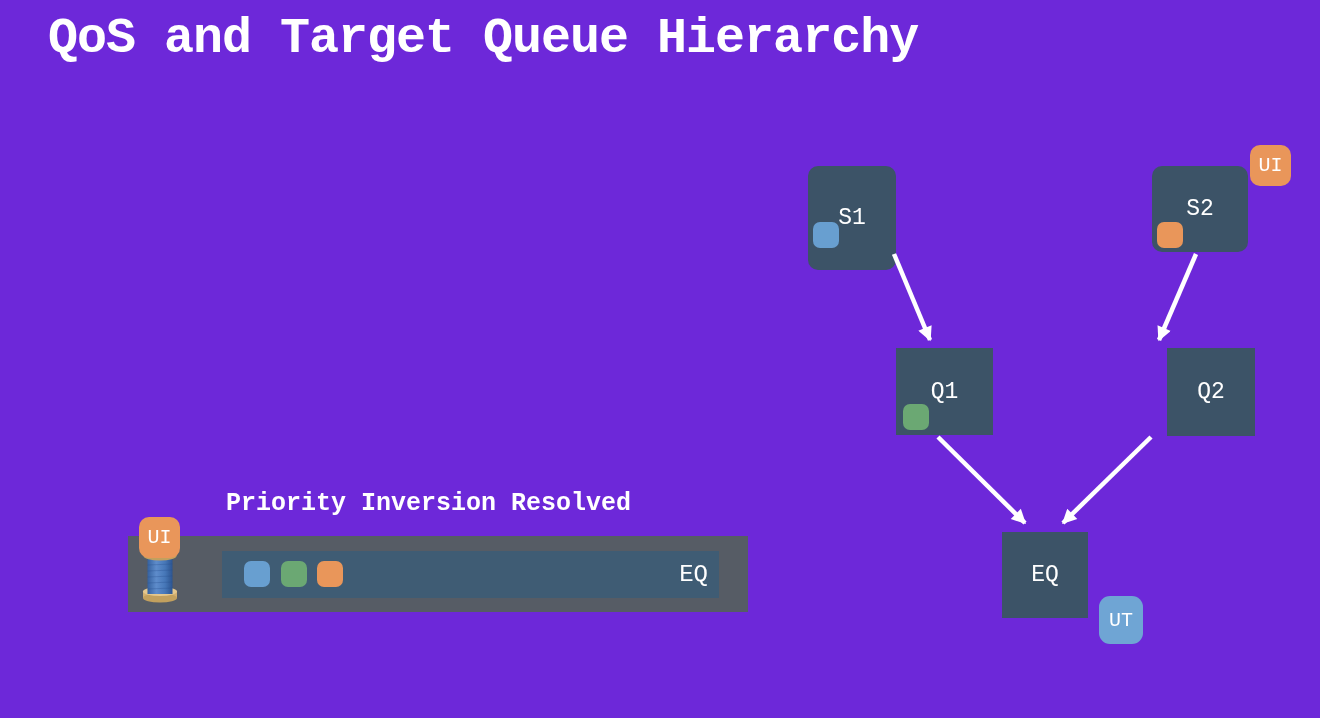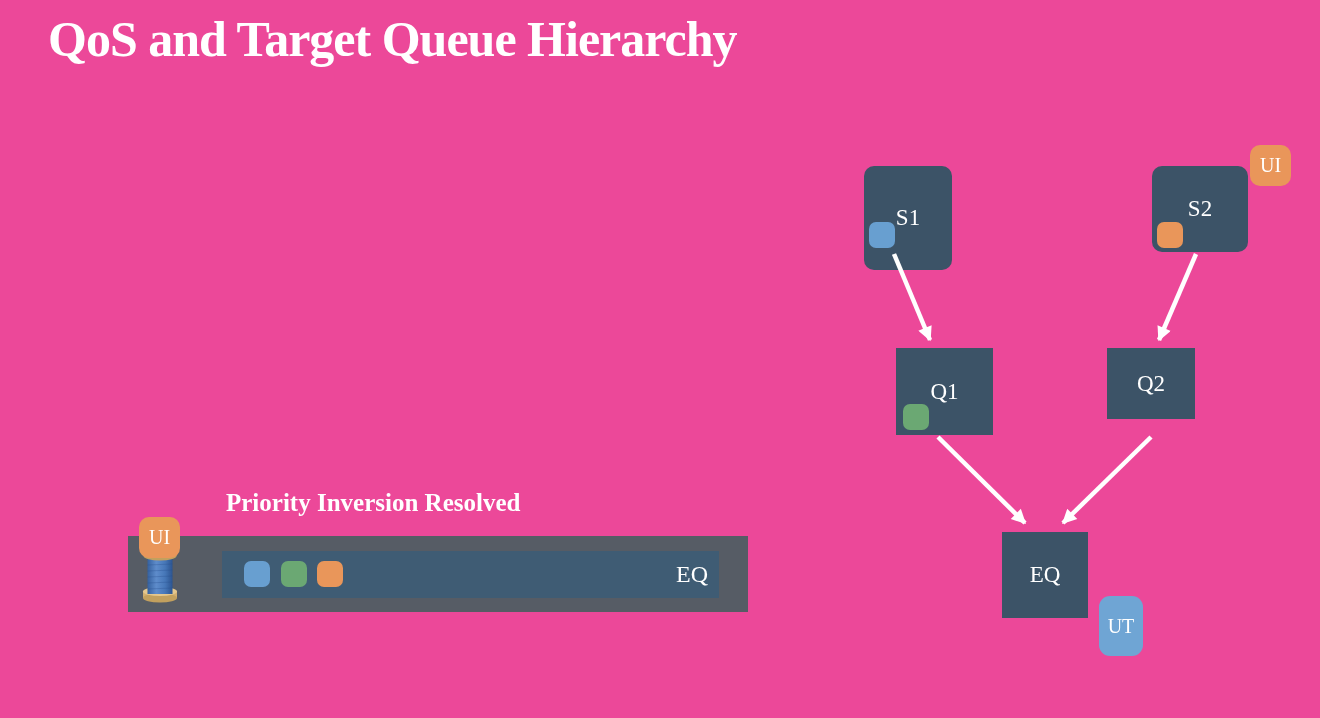--- a/index.html
+++ b/index.html
@@ -4,23 +4,23 @@
 <style>
   html, body {
     margin: 0;
     padding: 0;
     background: #000;
   }
   .slide {
     position: relative;
     width: 1320px;
     height: 718px;
-    background: #ec4899;
+    background: #6d28d9;
     overflow: hidden;
-    font-family: Liberation Serif, serif;
+    font-family: Liberation Mono, monospace;
   }
   .title {
     position: absolute;
     left: 48px;
     top: 10px;
     font-size: 50px;
     font-weight: 800;
     letter-spacing: -1px;
     color: #ffffff;
     white-space: nowrap;
@@ -103,31 +103,31 @@
     position: absolute;
     background: #3C5367;
     display: flex;
     align-items: center;
     justify-content: center;
     color: #ffffff;
     font-size: 23px;
     font-weight: 500;
   }
   .node-rounded { border-radius: 10px; }
-  .node-s1 { left: 864px;  top: 166px; width: 88px; height: 104px; }
+  .node-s1 { left: 808px;  top: 166px; width: 88px; height: 104px; }
   .node-s2 { left: 1152px; top: 166px; width: 96px; height: 86px; }
   .node-q1 { left: 896px;  top: 348px; width: 97px; height: 87px; }
-  .node-q2 { left: 1107px; top: 348px; width: 88px; height: 71px; }
+  .node-q2 { left: 1167px; top: 348px; width: 88px; height: 88px; }
   .node-eq { left: 1002px; top: 532px; width: 86px; height: 86px; }
 
   .node .chip-inset { left: 5px; top: 56px; }
   .node-q1 .chip-inset { left: 7px; top: 56px; }
 
   .badge-s2 { left: 1218px; top: 145px; }
-  .badge-ut { left: 1067px; top: 596px; width: 44px; height: 60px; border-radius: 11px; }
+  .badge-ut { left: 1067px; top: 596px; width: 44px; height: 48px; border-radius: 11px; }
   .badge-left-ui { left: 107px; top: 517px; }
 
   .arrows {
     position: absolute;
     left: 0;
     top: 0;
     pointer-events: none;
     z-index: 3;
   }
 </style>

